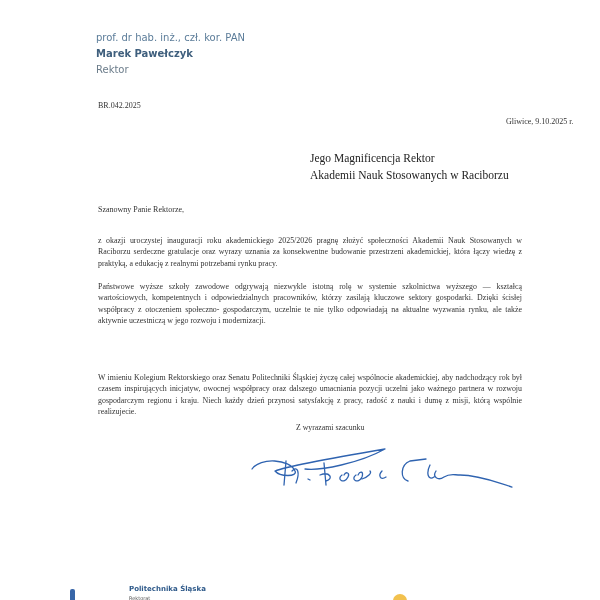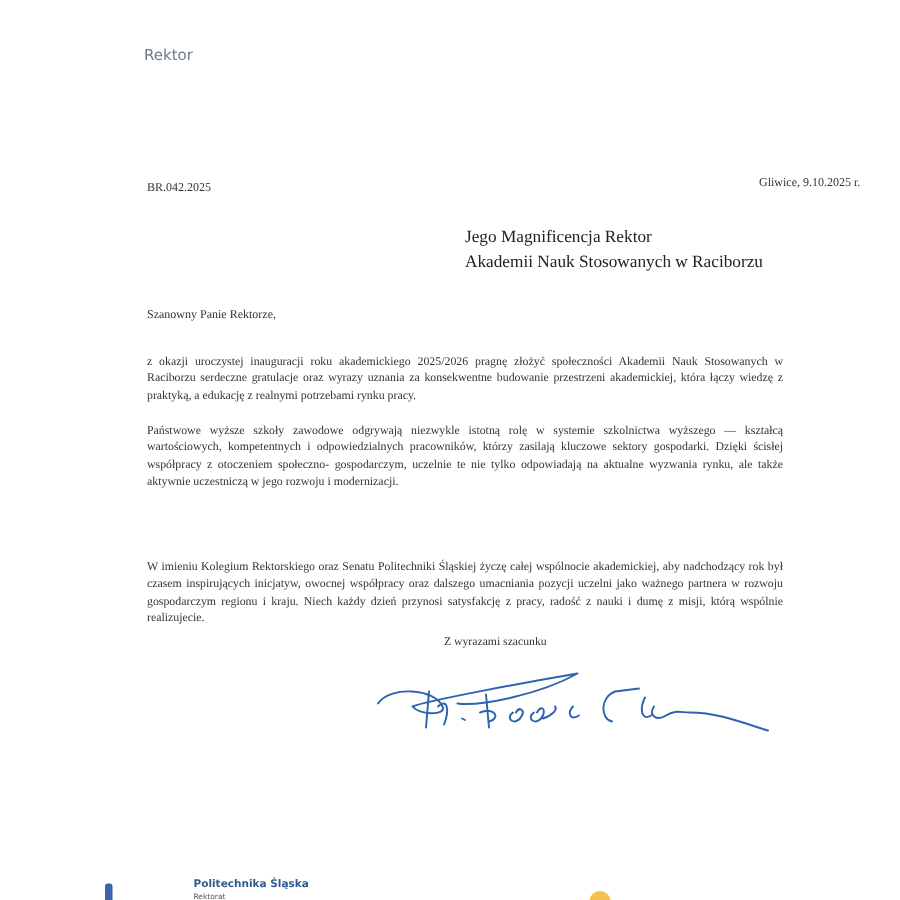--- a/index.html
+++ b/index.html
@@ -23,21 +23,21 @@
       font-size: 10px;
       line-height: 16px;
     }
     .letterhead .title-line { color: #5b7c99; }
     .letterhead .name-line { color: #3f5f7d; font-weight: bold; }
     .letterhead .role-line { color: #6b7c8a; }
 
     .ref-no {
       position: absolute;
       left: 98px;
-      top: 120px;
+      top: 101px;
       font-size: 8px;
       color: #333;
       text-align: right;
     }
     .place-date {
       position: absolute;
       left: 462px;
       top: 117px;
       font-size: 8px;
       color: #333;
@@ -120,20 +120,22 @@
       width: 14px;
       height: 14px;
       border-radius: 50%;
       background: #f2c14e;
     }
   </style>
 </head>
 <body>
 
 <div class="letterhead">
+  <div class="title-line">prof. dr hab. inż., czł. kor. PAN</div>
+  <div class="name-line">Marek Pawełczyk</div>
   <div class="role-line">Rektor</div>
 </div>
 
 <div class="ref-no">BR.042.2025</div>
 <div class="place-date">Gliwice, 9.10.2025 r.</div>
 
 <div class="addressee">
   <div>Jego Magnificencja Rektor</div>
   <div>Akademii Nauk Stosowanych w Raciborzu</div>
 </div>

